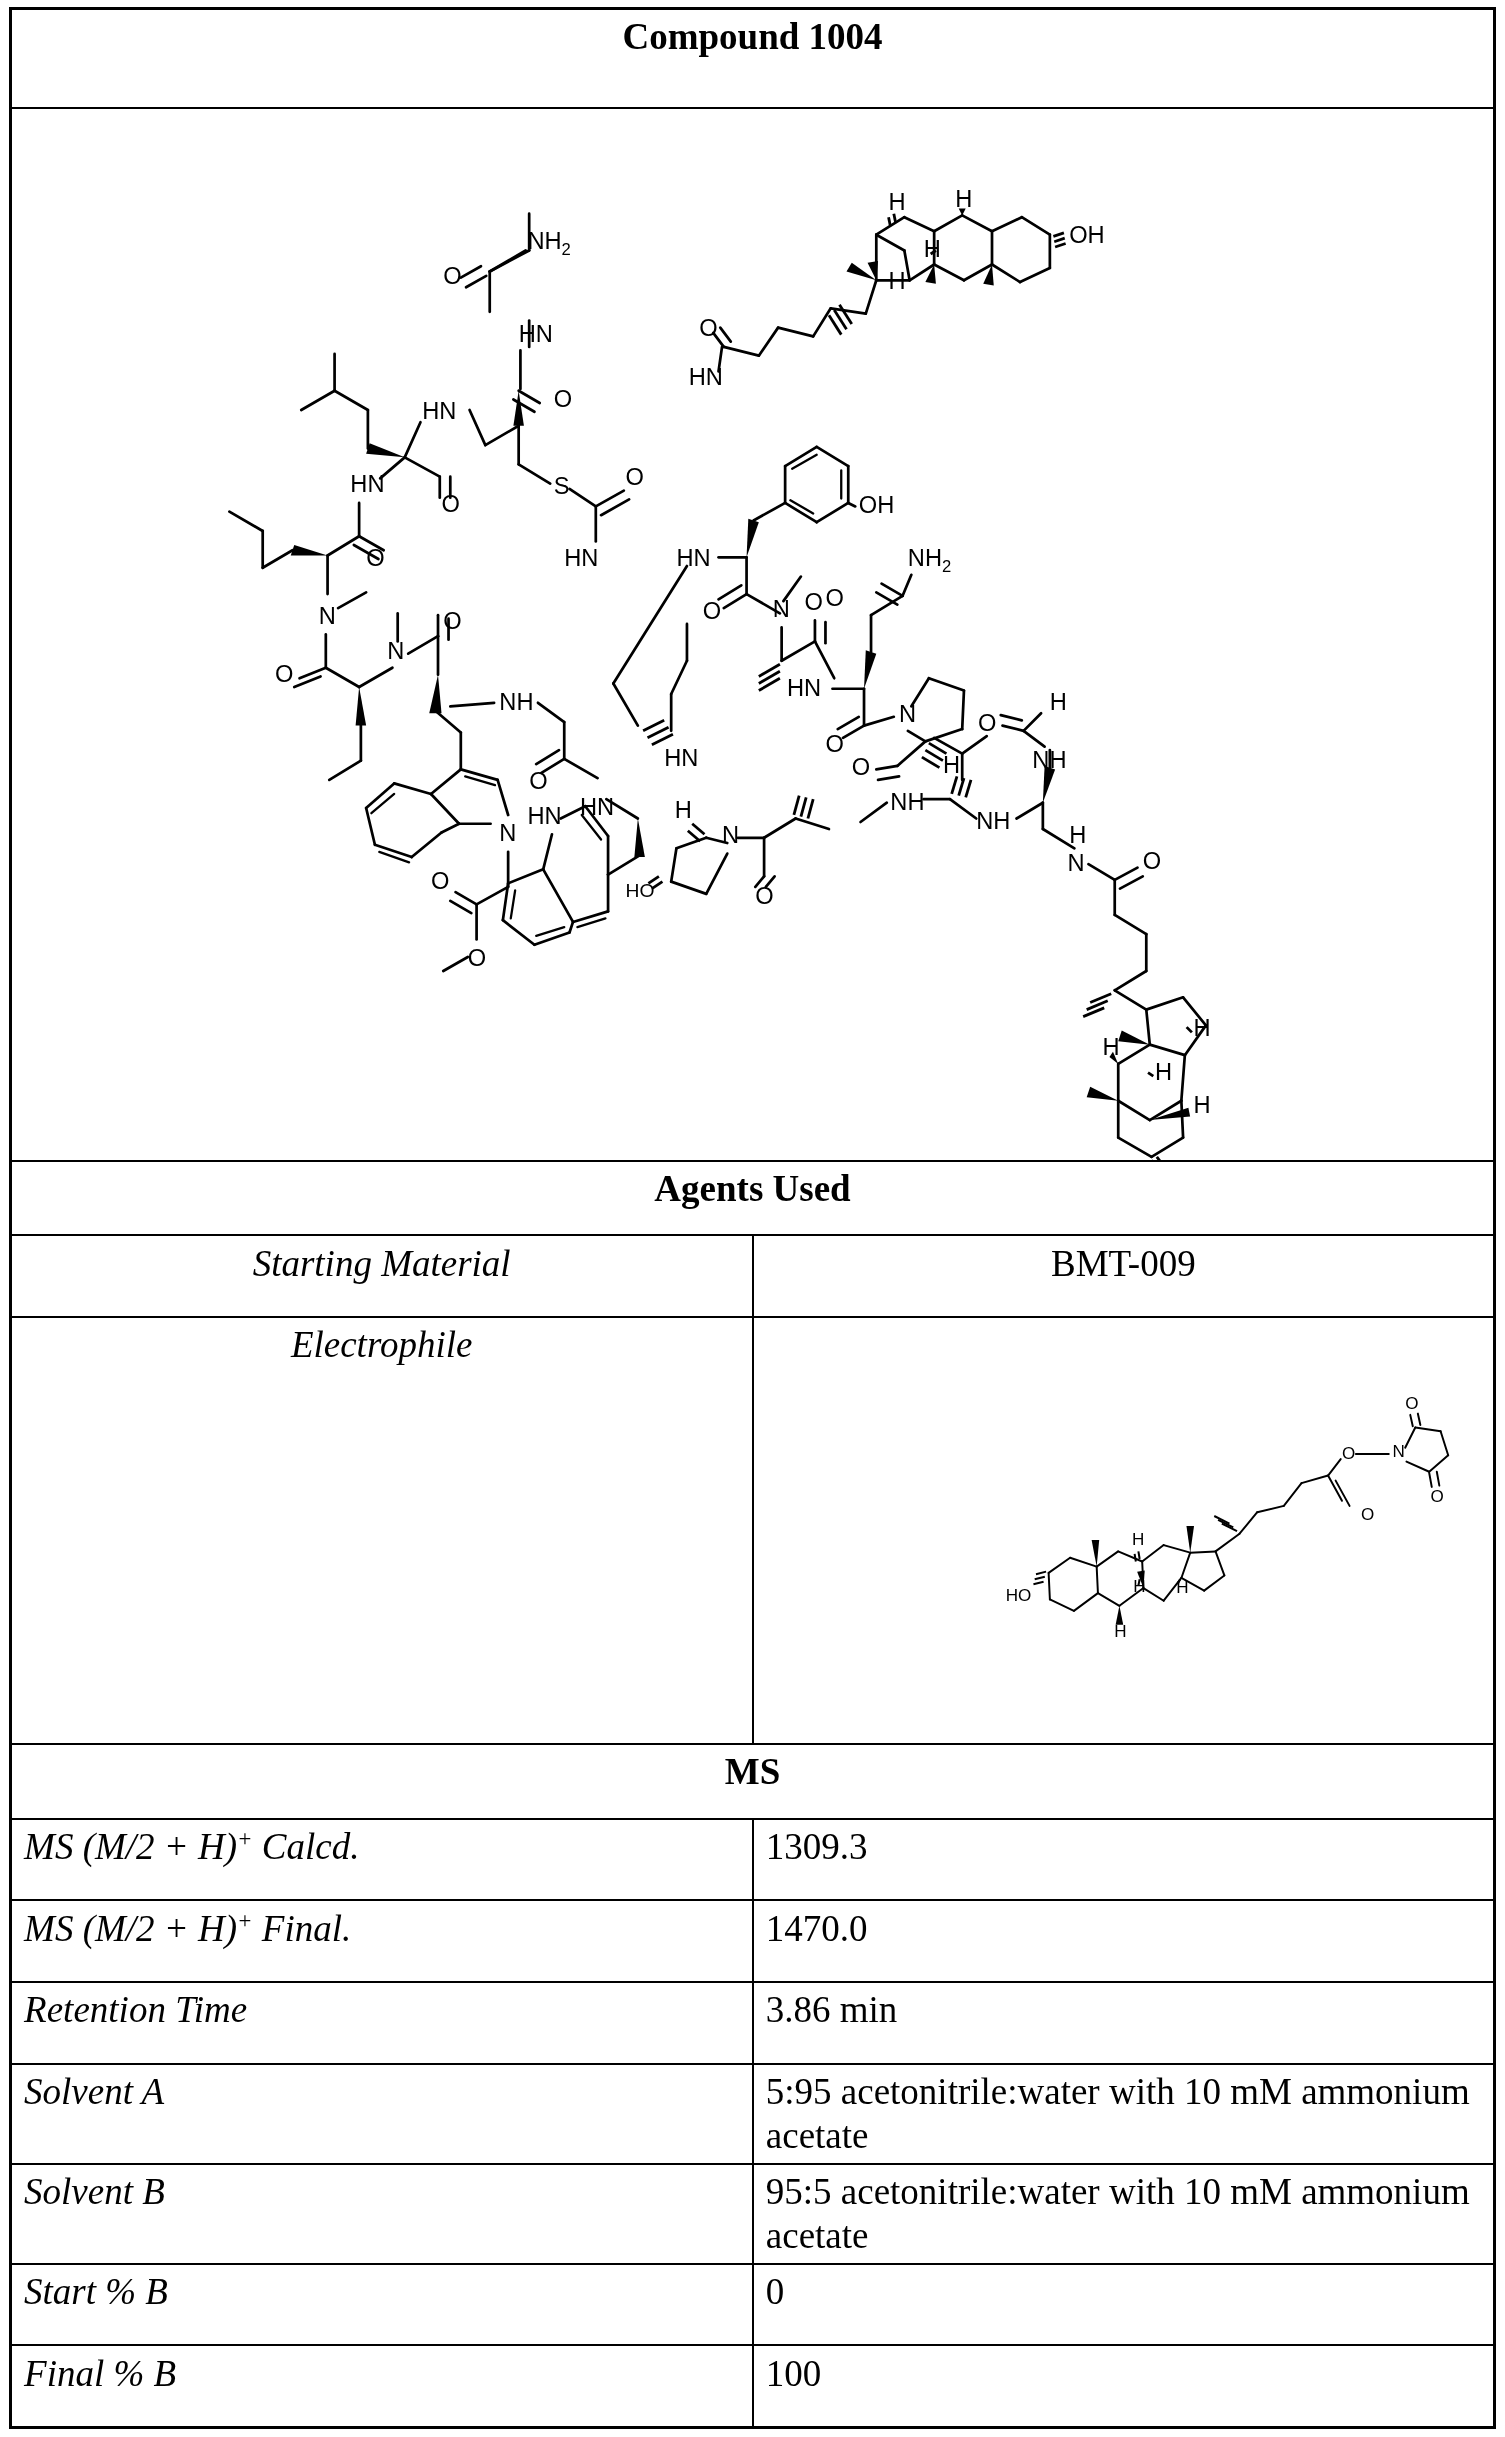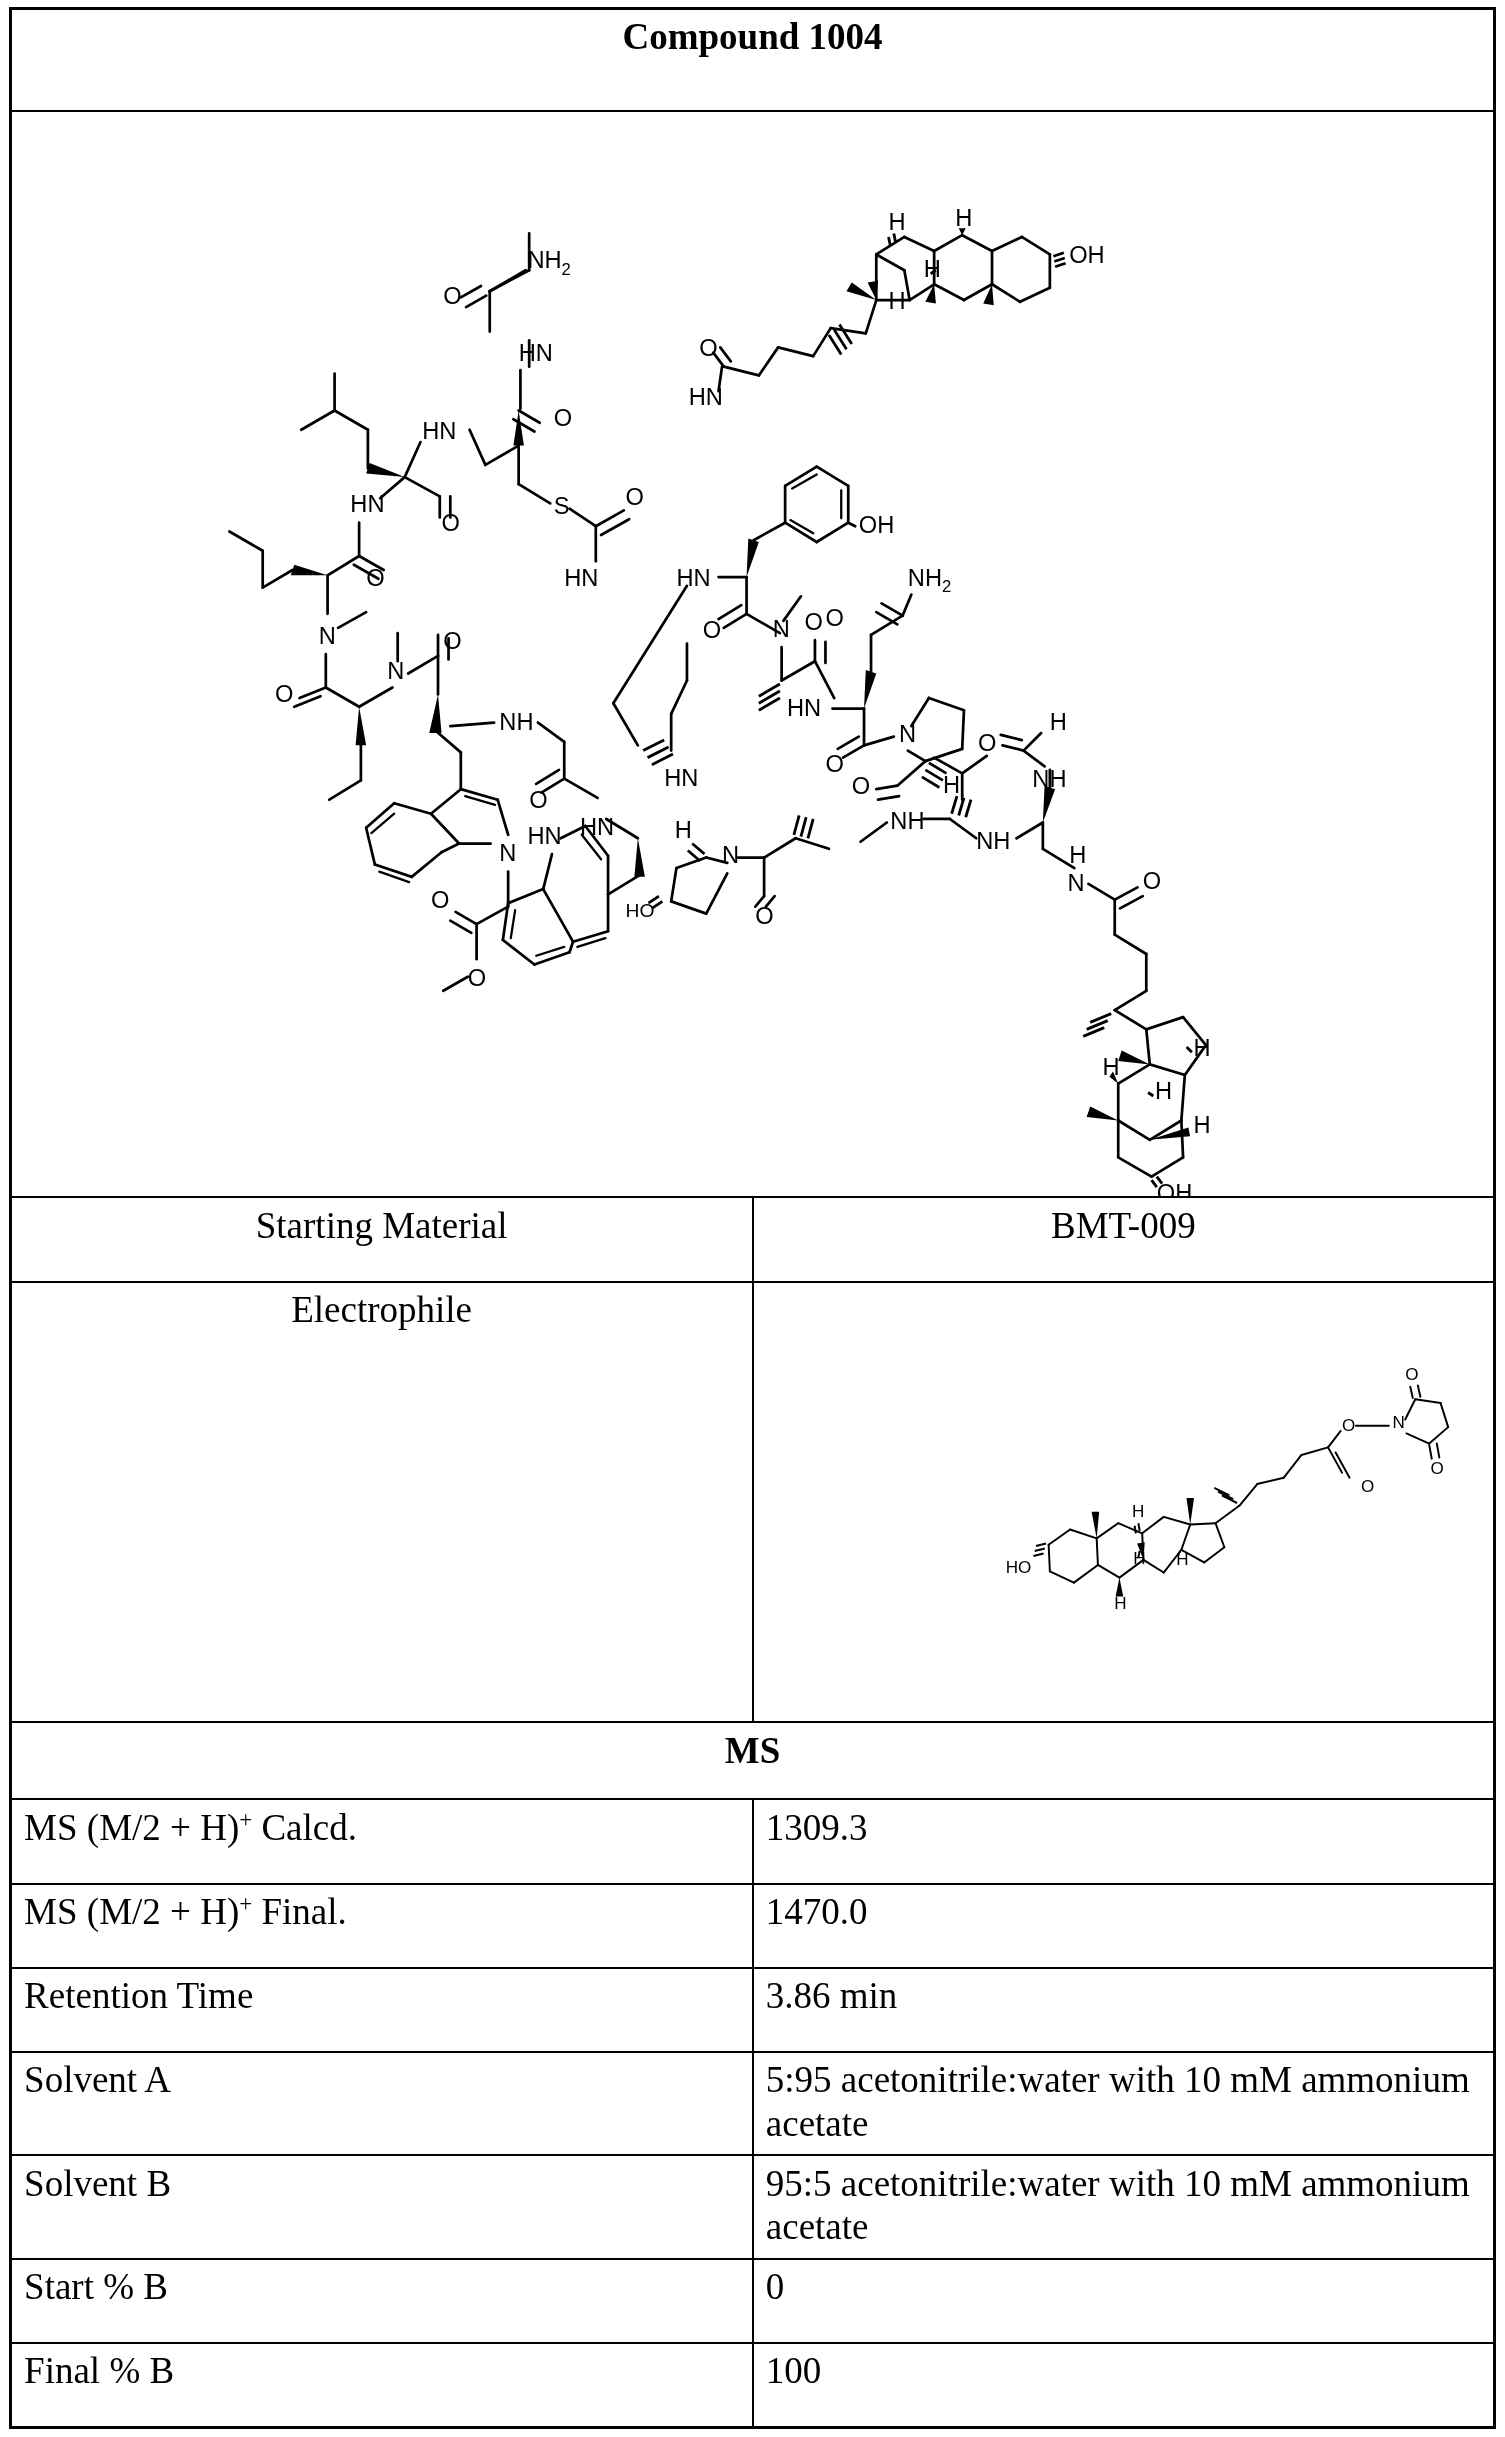--- a/index.html
+++ b/index.html
@@ -29,21 +29,21 @@
     table-layout: fixed;
     border: 3.5px solid #000;
   }
   table.compound-table td {
     border: 2.6px solid #000;
     vertical-align: top;
     padding: 5.3px 12.3px;
     font-size: 37px;
     line-height: 1.18;
   }
-  td.col-label { width: 467px; }
+  td.col-label { width: 467px; font-style: italic; }
   .center { text-align: center; }
   .hdr {
     text-align: center;
     font-weight: bold;
     font-size: 39px;
     margin-top: 44px;
   }
   .title-cell {
     height: 86px;
     font-size: 41px;
@@ -457,20 +457,23 @@
   <polygon class="wedge" points="1118,168 1108,190 1120,192"></polygon>
   <text class="atom" x="1000" y="196">H</text>
   <polygon class="wedge" points="986,186 976,166 988,164"></polygon>
 
   </g>
 </svg>
           </div>
         </td>
       </tr>
 
+      <tr>
+        <td class="hdr" colspan="2" style="height:62px;">Agents Used</td>
+      </tr>
 
       <tr class="row-tall">
         <td class="col-label center">Starting Material</td>
         <td class="center">BMT-009</td>
       </tr>
 
       <tr>
         <td class="col-label center" style="height:414px;margin-left:20px;">Electrophile</td>
         <td class="elec-cell">
           <div class="struct-wrap">

